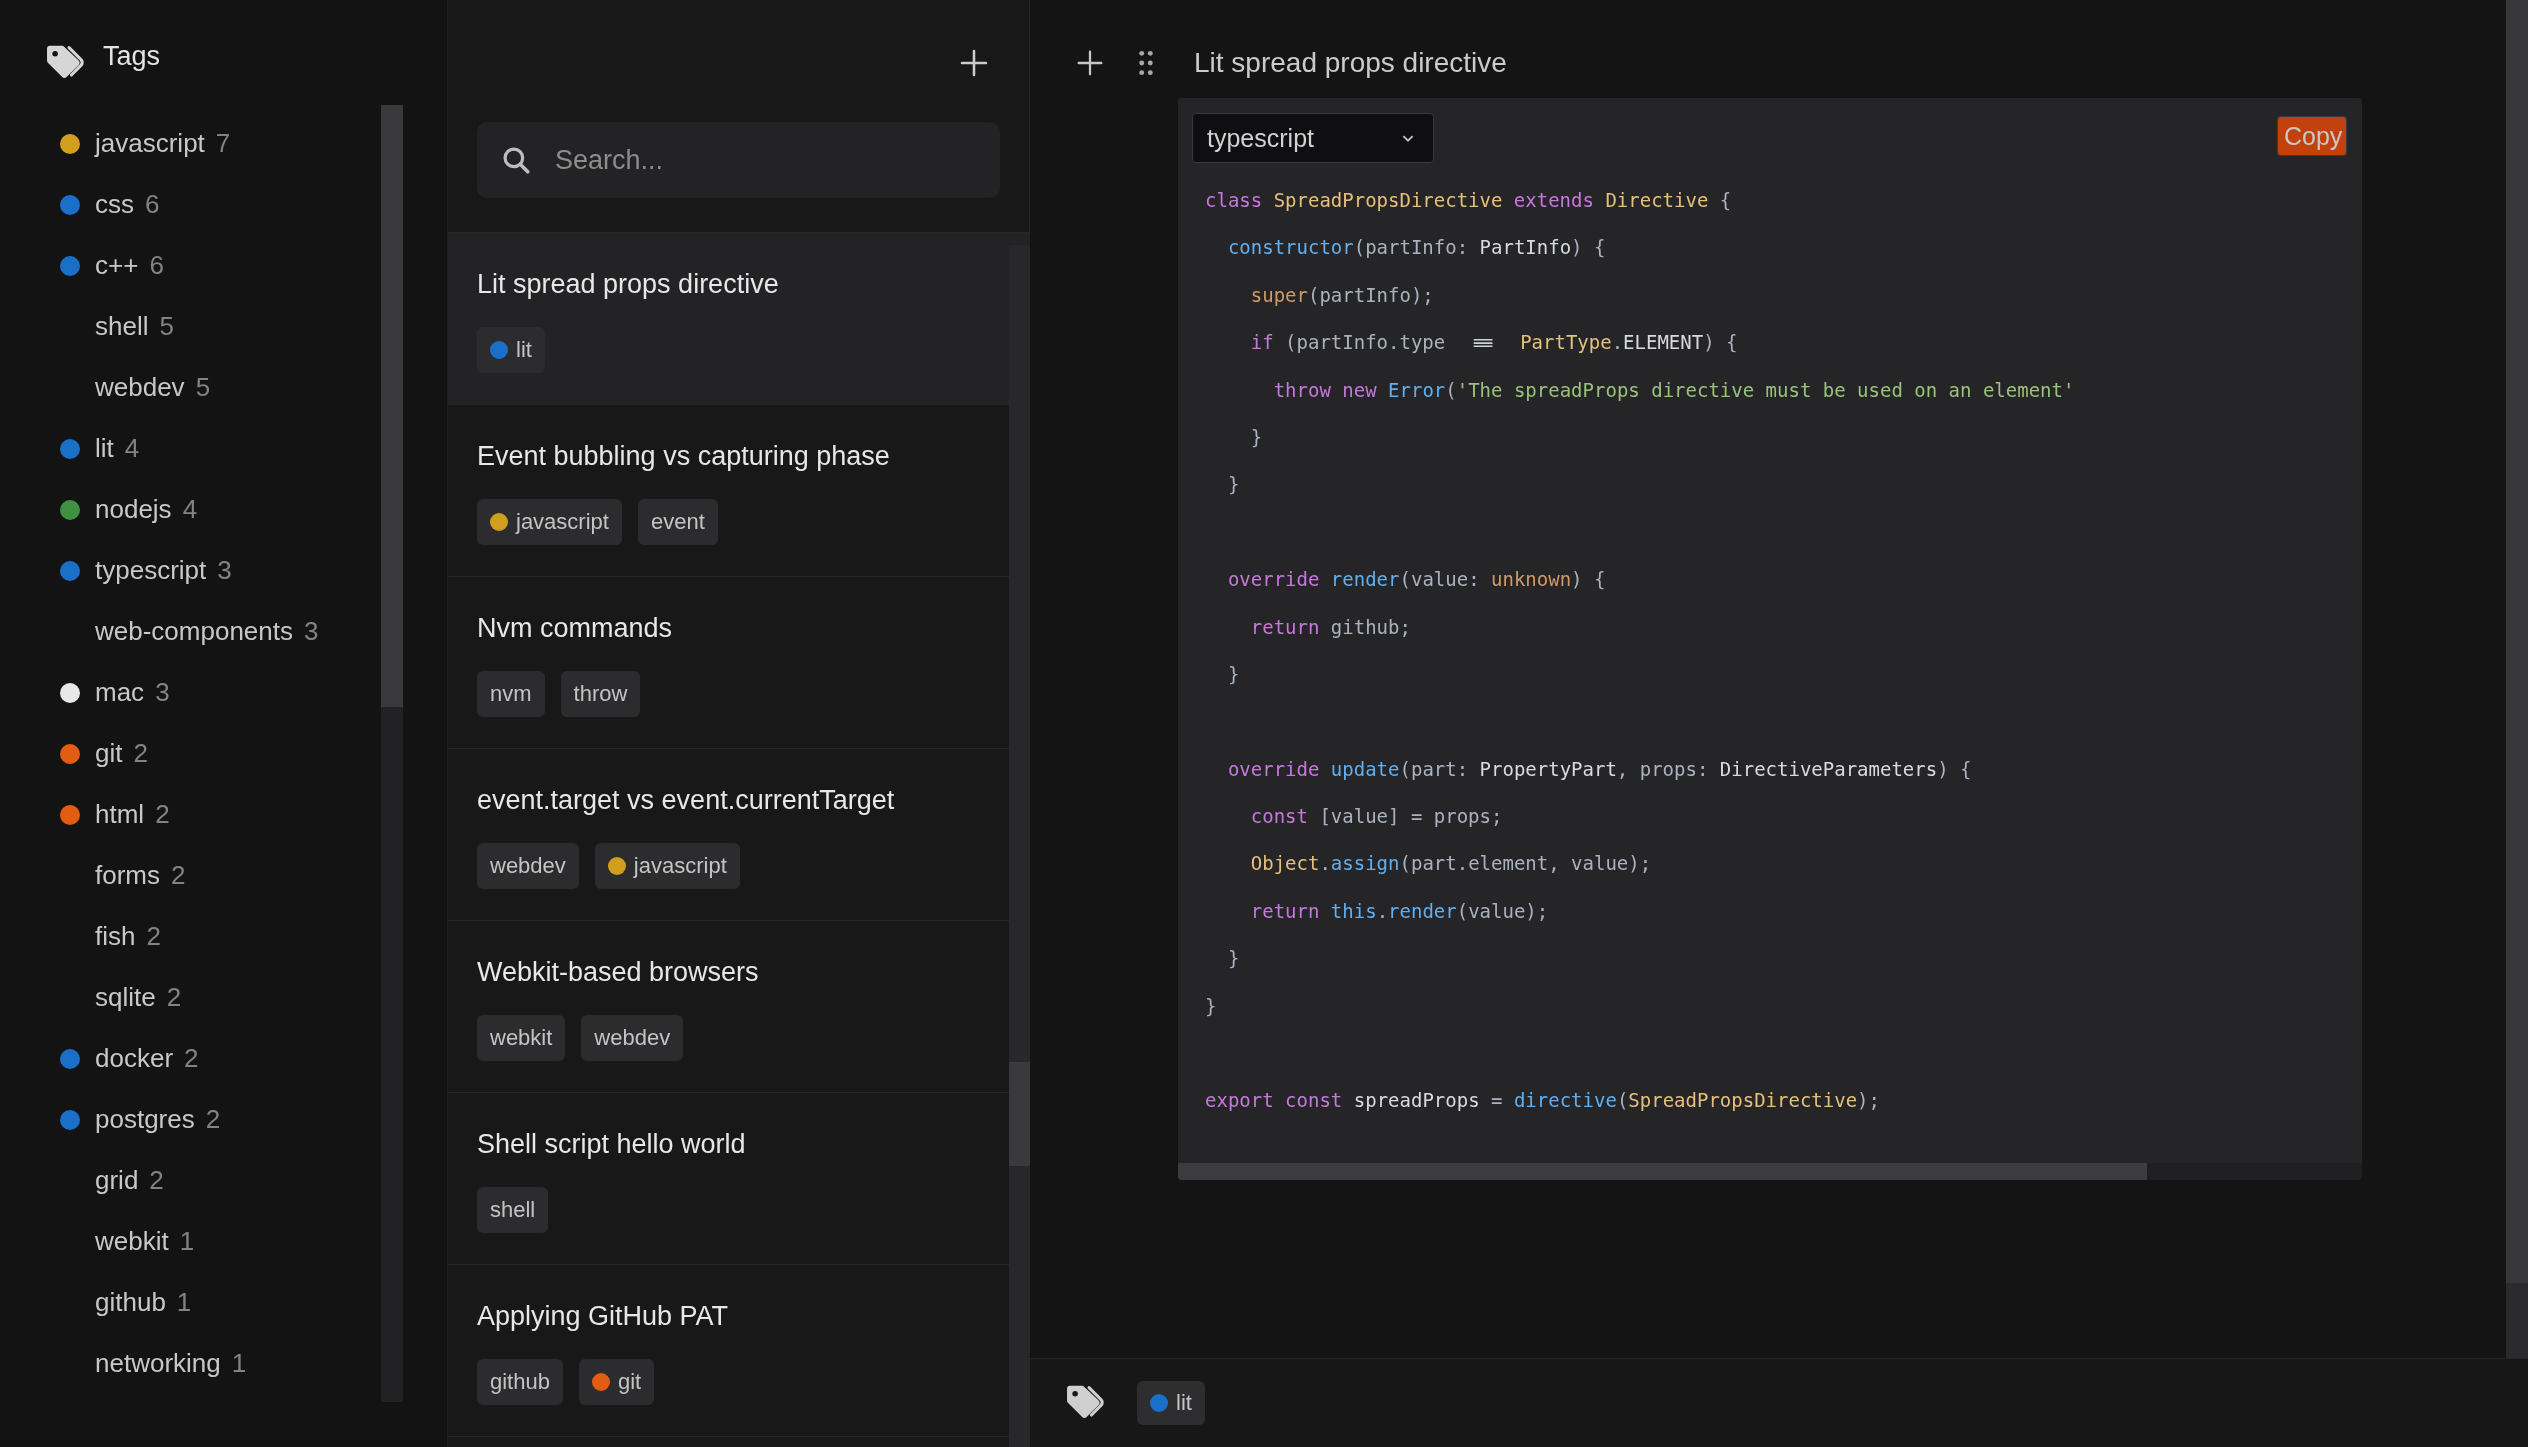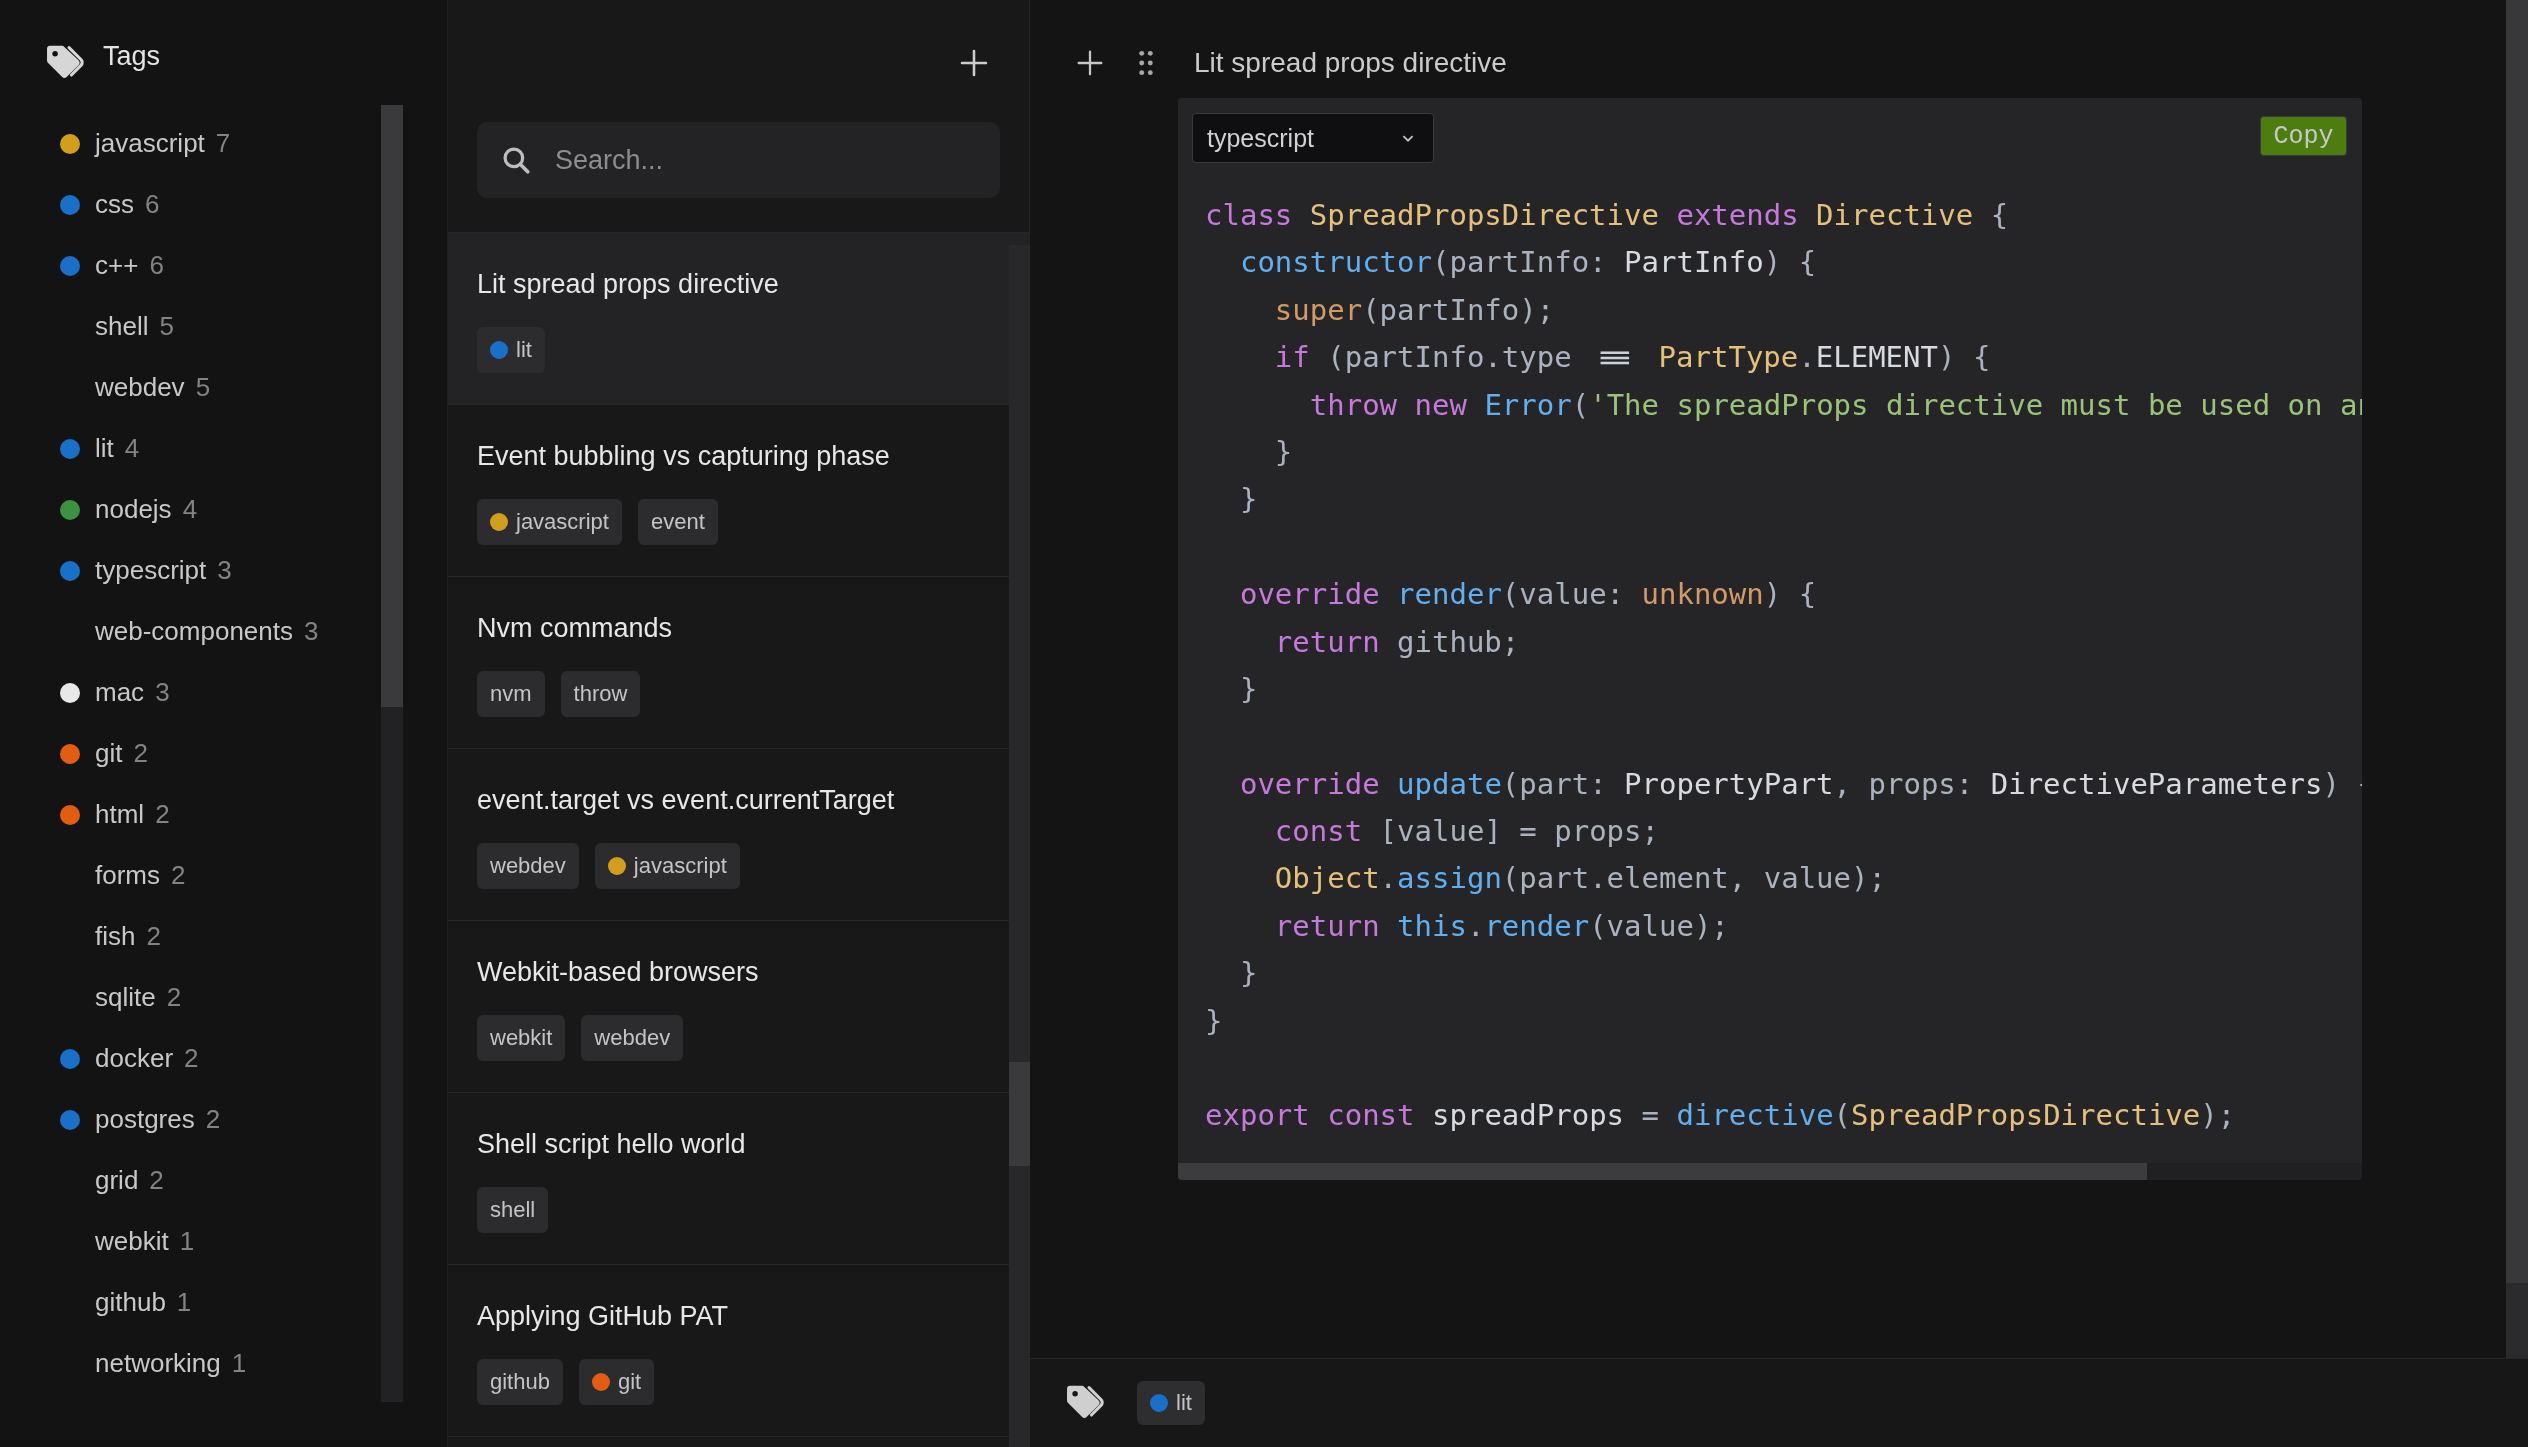--- a/index.html
+++ b/index.html
@@ -42,22 +42,22 @@
   
   .editor{position:absolute;left:1030px;top:0;width:1498px;height:1447px;background:#141414;}
   .editor-header{position:absolute;left:43px;top:43px;height:40px;display:flex;align-items:center;}
   .editor-header .hplus{width:34px;height:34px;}
   .editor-header .hdrag{width:22px;height:30px;margin-left:28px;cursor:grab;}
   .editor-title{margin:0 0 0 37px;font-size:28px;font-weight:normal;color:#cbcbcd;white-space:nowrap;}
 
   .code-card{position:absolute;left:148px;top:98px;width:1184px;height:1082px;background:#252528;border-radius:4px;overflow:hidden;}
   .lang-select{position:absolute;left:14px;top:15px;width:242px;height:50px;background:#0f0f11;border:1px solid #39393c;border-radius:4px;display:flex;align-items:center;justify-content:space-between;padding:0 14px;font-size:25px;color:#d2d2d2;box-sizing:border-box;cursor:pointer;}
   .lang-select svg{width:22px;height:22px;}
-  .copy-btn{position:absolute;right:15px;top:18px;width:87px;height:40px;background:#4d7c0f;border:1px solid #3a3a3d;border-radius:4px;color:#c9c9c9;font-size:25px;font-family:Liberation Mono, monospace;cursor:pointer;}
-  .code{position:absolute;left:27px;top:94px;right:0;font-family:"DejaVu Sans Mono",monospace;font-size:29px;line-height:47.4px;}
+  .copy-btn{position:absolute;right:15px;top:18px;width:70px;height:40px;background:#c2410c;border:1px solid #3a3a3d;border-radius:4px;color:#c9c9c9;font-size:25px;font-family:Liberation Sans, sans-serif;cursor:pointer;}
+  .code{position:absolute;left:27px;top:79px;right:0;font-family:"DejaVu Sans Mono",monospace;font-size:19px;line-height:47.4px;}
   .code-line{height:47.4px;white-space:pre;}
   .tok-kw{color:#c678dd;} .tok-fn{color:#61afef;text-align:center;} .tok-ty{color:#e5c07b;}
   .tok-or{color:#d19a66;} .tok-st{color:#98c379;} .tok-tx{color:#abb2bf;}
   .tok-br{color:#d7dbe0;}
   .lig{display:inline-block;width:52px;text-align:center;transform:scaleX(1.9);color:#ccd2da;}
   .hscroll{position:absolute;left:0;bottom:0;width:100%;height:17px;background:#202023;}
   .hscroll-thumb{position:absolute;left:0;top:0;height:17px;width:969px;background:#3c3c3f;}
 
   .right-track{position:absolute;left:1476px;top:0;width:22px;height:1358px;background:#2b2b2d;}
   .right-thumb{position:absolute;left:0;top:0;width:22px;height:1283px;background:#38383a;}

